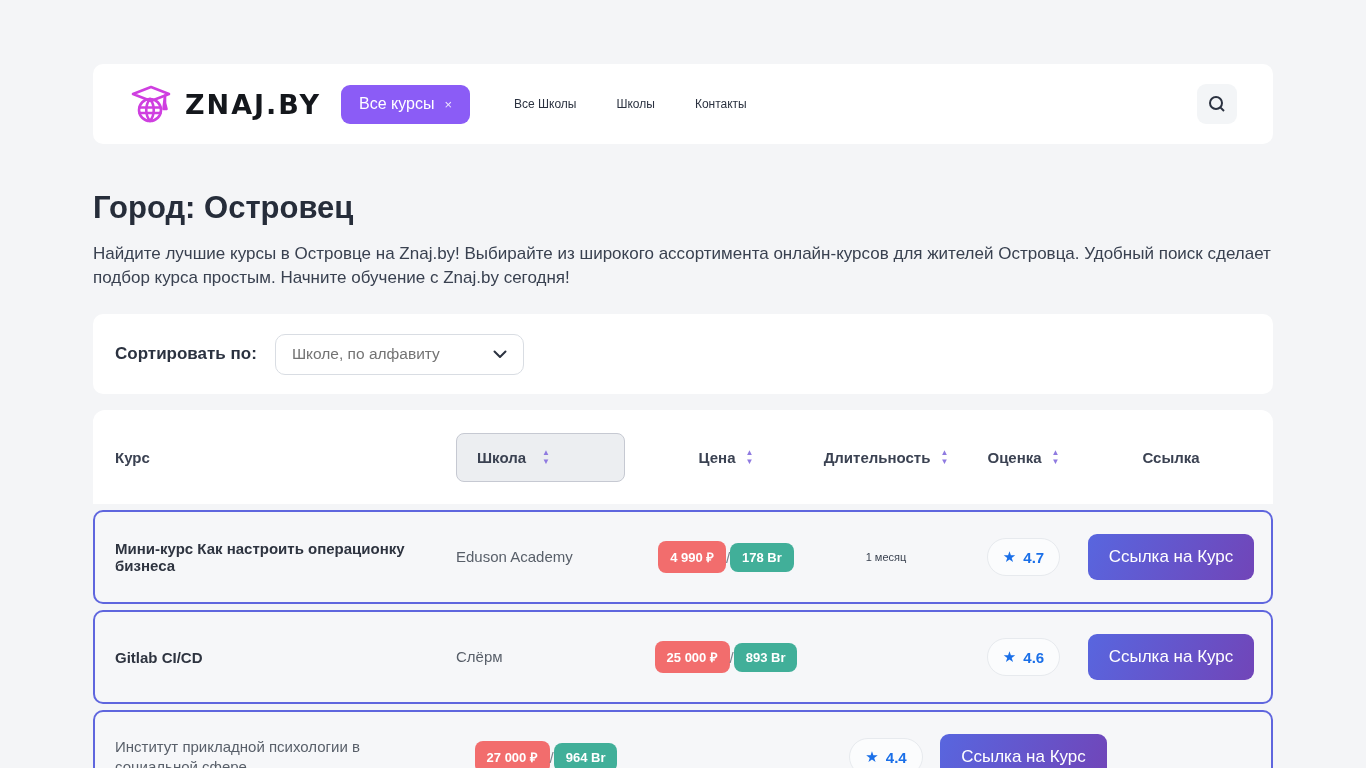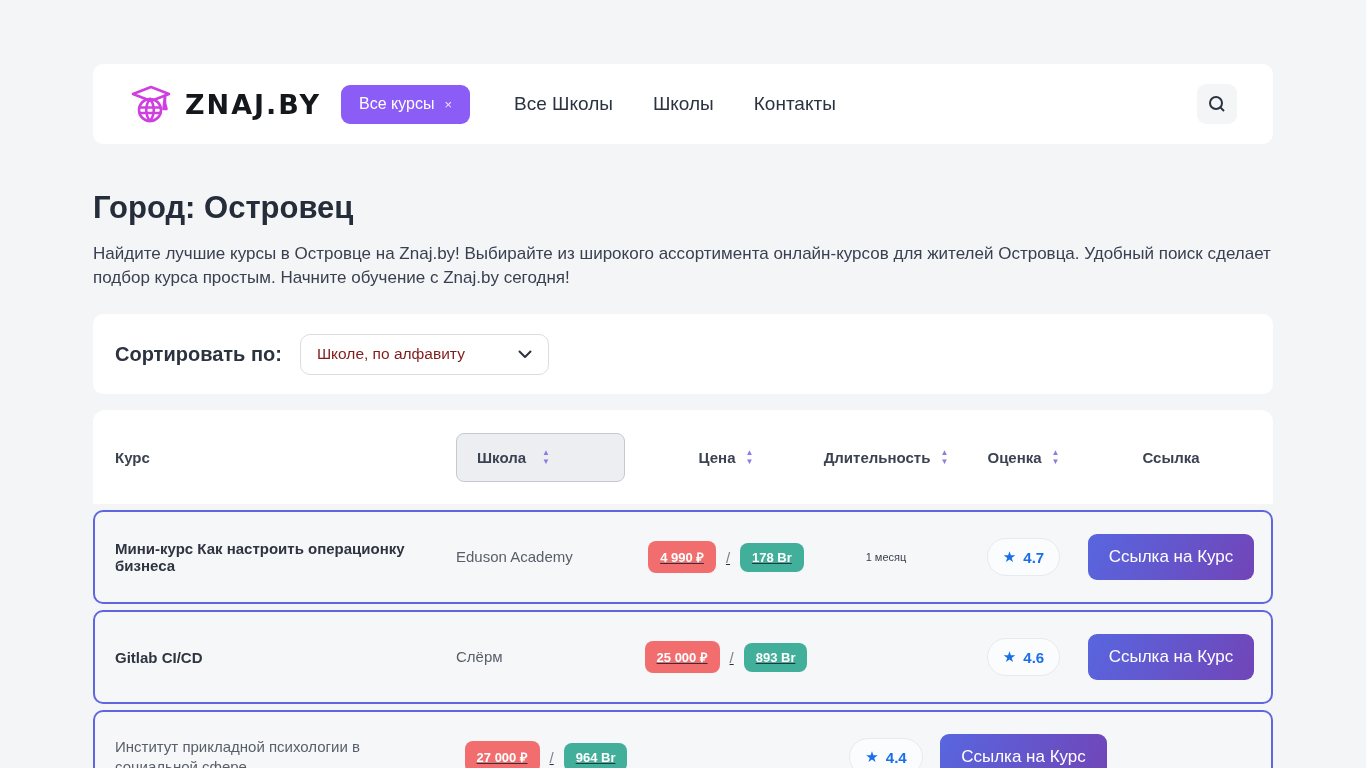--- a/index.html
+++ b/index.html
@@ -40,21 +40,21 @@
     font-size:16px;
     font-family:"Liberation Sans", sans-serif;
     display:flex; align-items:center; gap:10px;
     cursor:pointer;
   }
   .all-courses-btn .close-x { font-size:13px; opacity:.85; }
   .main-nav { display:flex; align-items:center; gap:40px; margin-left:44px; }
   .main-nav a {
     text-decoration:none;
     color:#2b3240;
-    font-size:19px;
+    font-size:12px;
     cursor:pointer;
   }
   .header-spacer { flex:1; }
   .search-btn {
     width:40px; height:40px;
     background:#f3f5f7;
     border:none; border-radius:9px;
     display:flex; align-items:center; justify-content:center;
     cursor:pointer;
   }
@@ -78,30 +78,30 @@
   .sort-card {
     margin-top:24px;
     background:#ffffff;
     border-radius:10px;
     height:80px;
     display:flex;
     align-items:center;
     padding:0 22px;
     gap:18px;
   }
-  .sort-label { font-size:20px; font-weight:700; color:#2b3240; }
+  .sort-label { font-size:17px; font-weight:700; color:#2b3240; }
   .sort-select {
     width:249px; height:41px;
     border:1px solid #d9dde3;
     border-radius:10px;
     background:#ffffff;
     display:flex; align-items:center; justify-content:space-between;
     padding:0 16px;
     font-size:15.5px;
-    color:#7f1d1d;
+    color:#737373;
     cursor:pointer;
   }
 
   
   .table-head {
     margin-top:16px;
     background:#ffffff;
     border-radius:12px 12px 0 0;
     padding:20px 22px;
     min-height:94px;
@@ -130,21 +130,21 @@
     border:2px solid #5f66de;
     border-radius:10px;
     padding:16px 20px;
     min-height:94px;
     display:grid;
     grid-template-columns:341px 180px 180px 140px 135px 160px;
     align-items:center;
   }
   .cell-course { font-size:15px; font-weight:700; color:#2e3440; padding-right:10px; }
   .cell-school { font-size:15px; color:#585f69; line-height:1.35; padding-right:14px; }
-  .cell-price { display:flex; align-items:center; justify-content:center; gap:10px;text-decoration:underline; }
+  .cell-price { display:flex; align-items:center; justify-content:center; gap:0; }
   .badge {
     color:#ffffff; font-size:13px; font-weight:700;
     padding:7px 12px; border-radius:8px; white-space:nowrap;
   }
   .badge-rub { background:#f26d6d; }
   .badge-byn { background:#41af99; }
   .price-sep { color:#7b828c; font-size:15px; }
   .cell-duration { text-align:center; font-size:11px; color:#3a4250; }
   .cell-rating { display:flex; justify-content:center; }
   .rating-pill {

